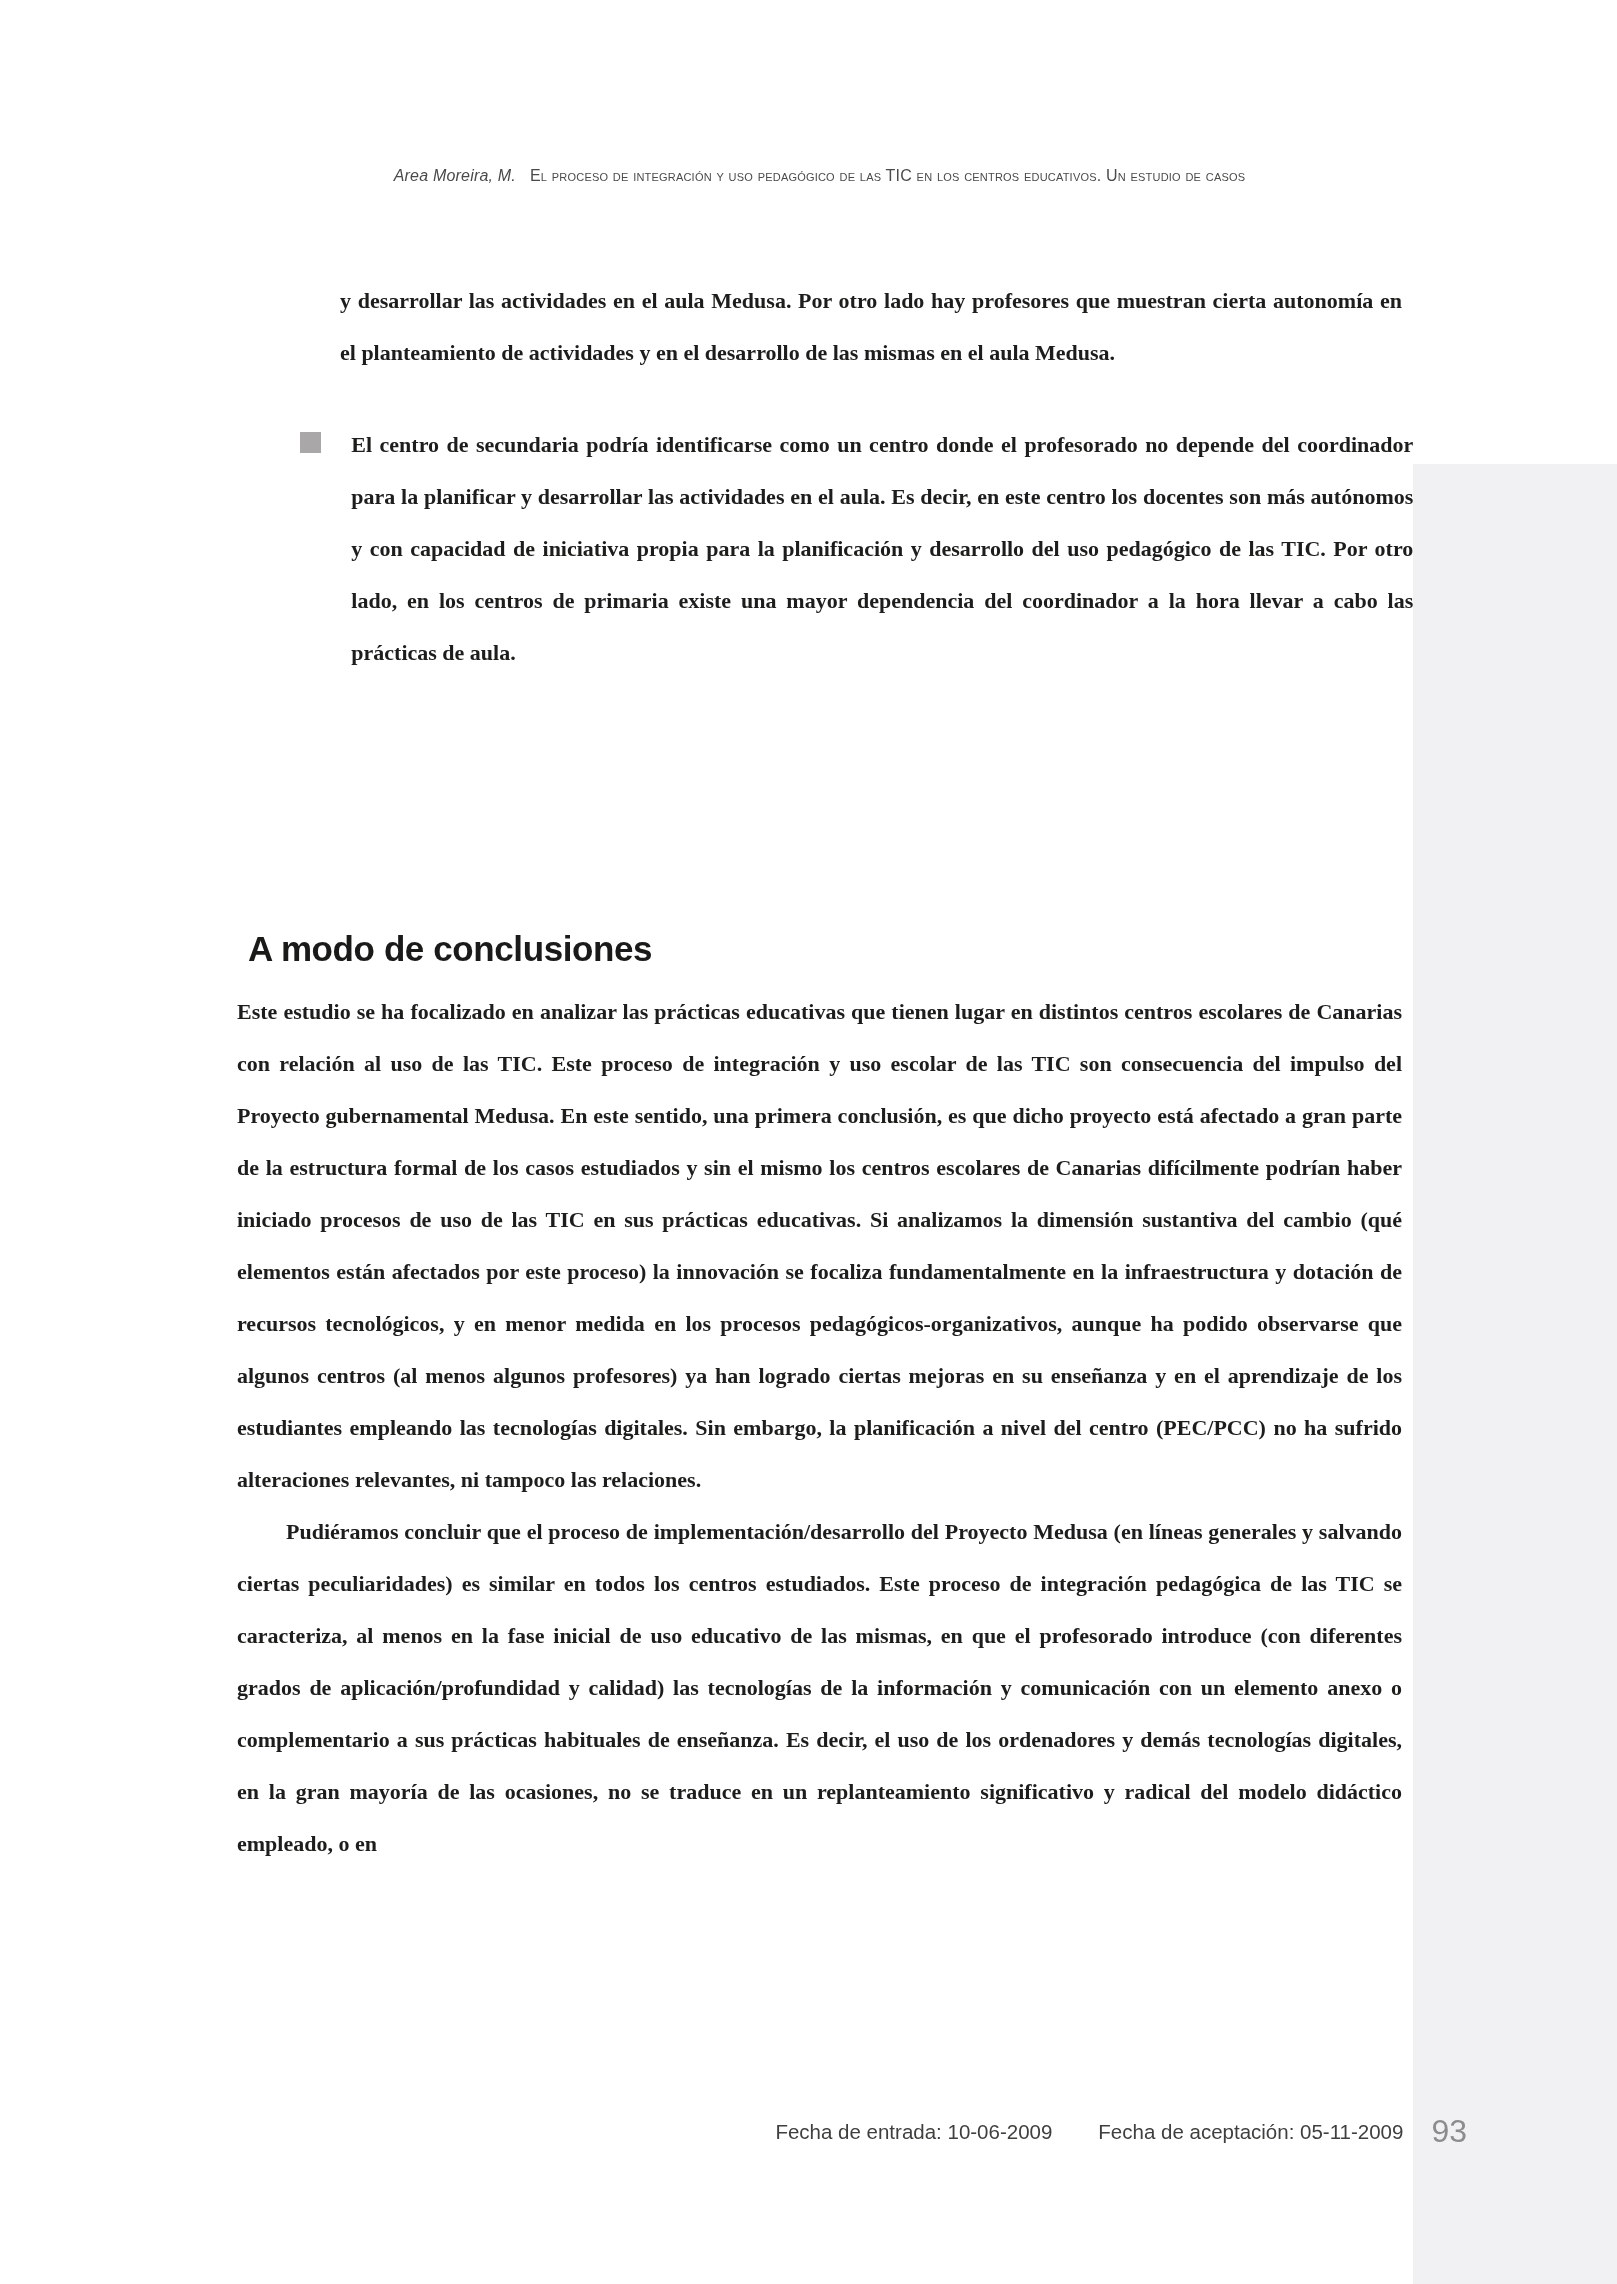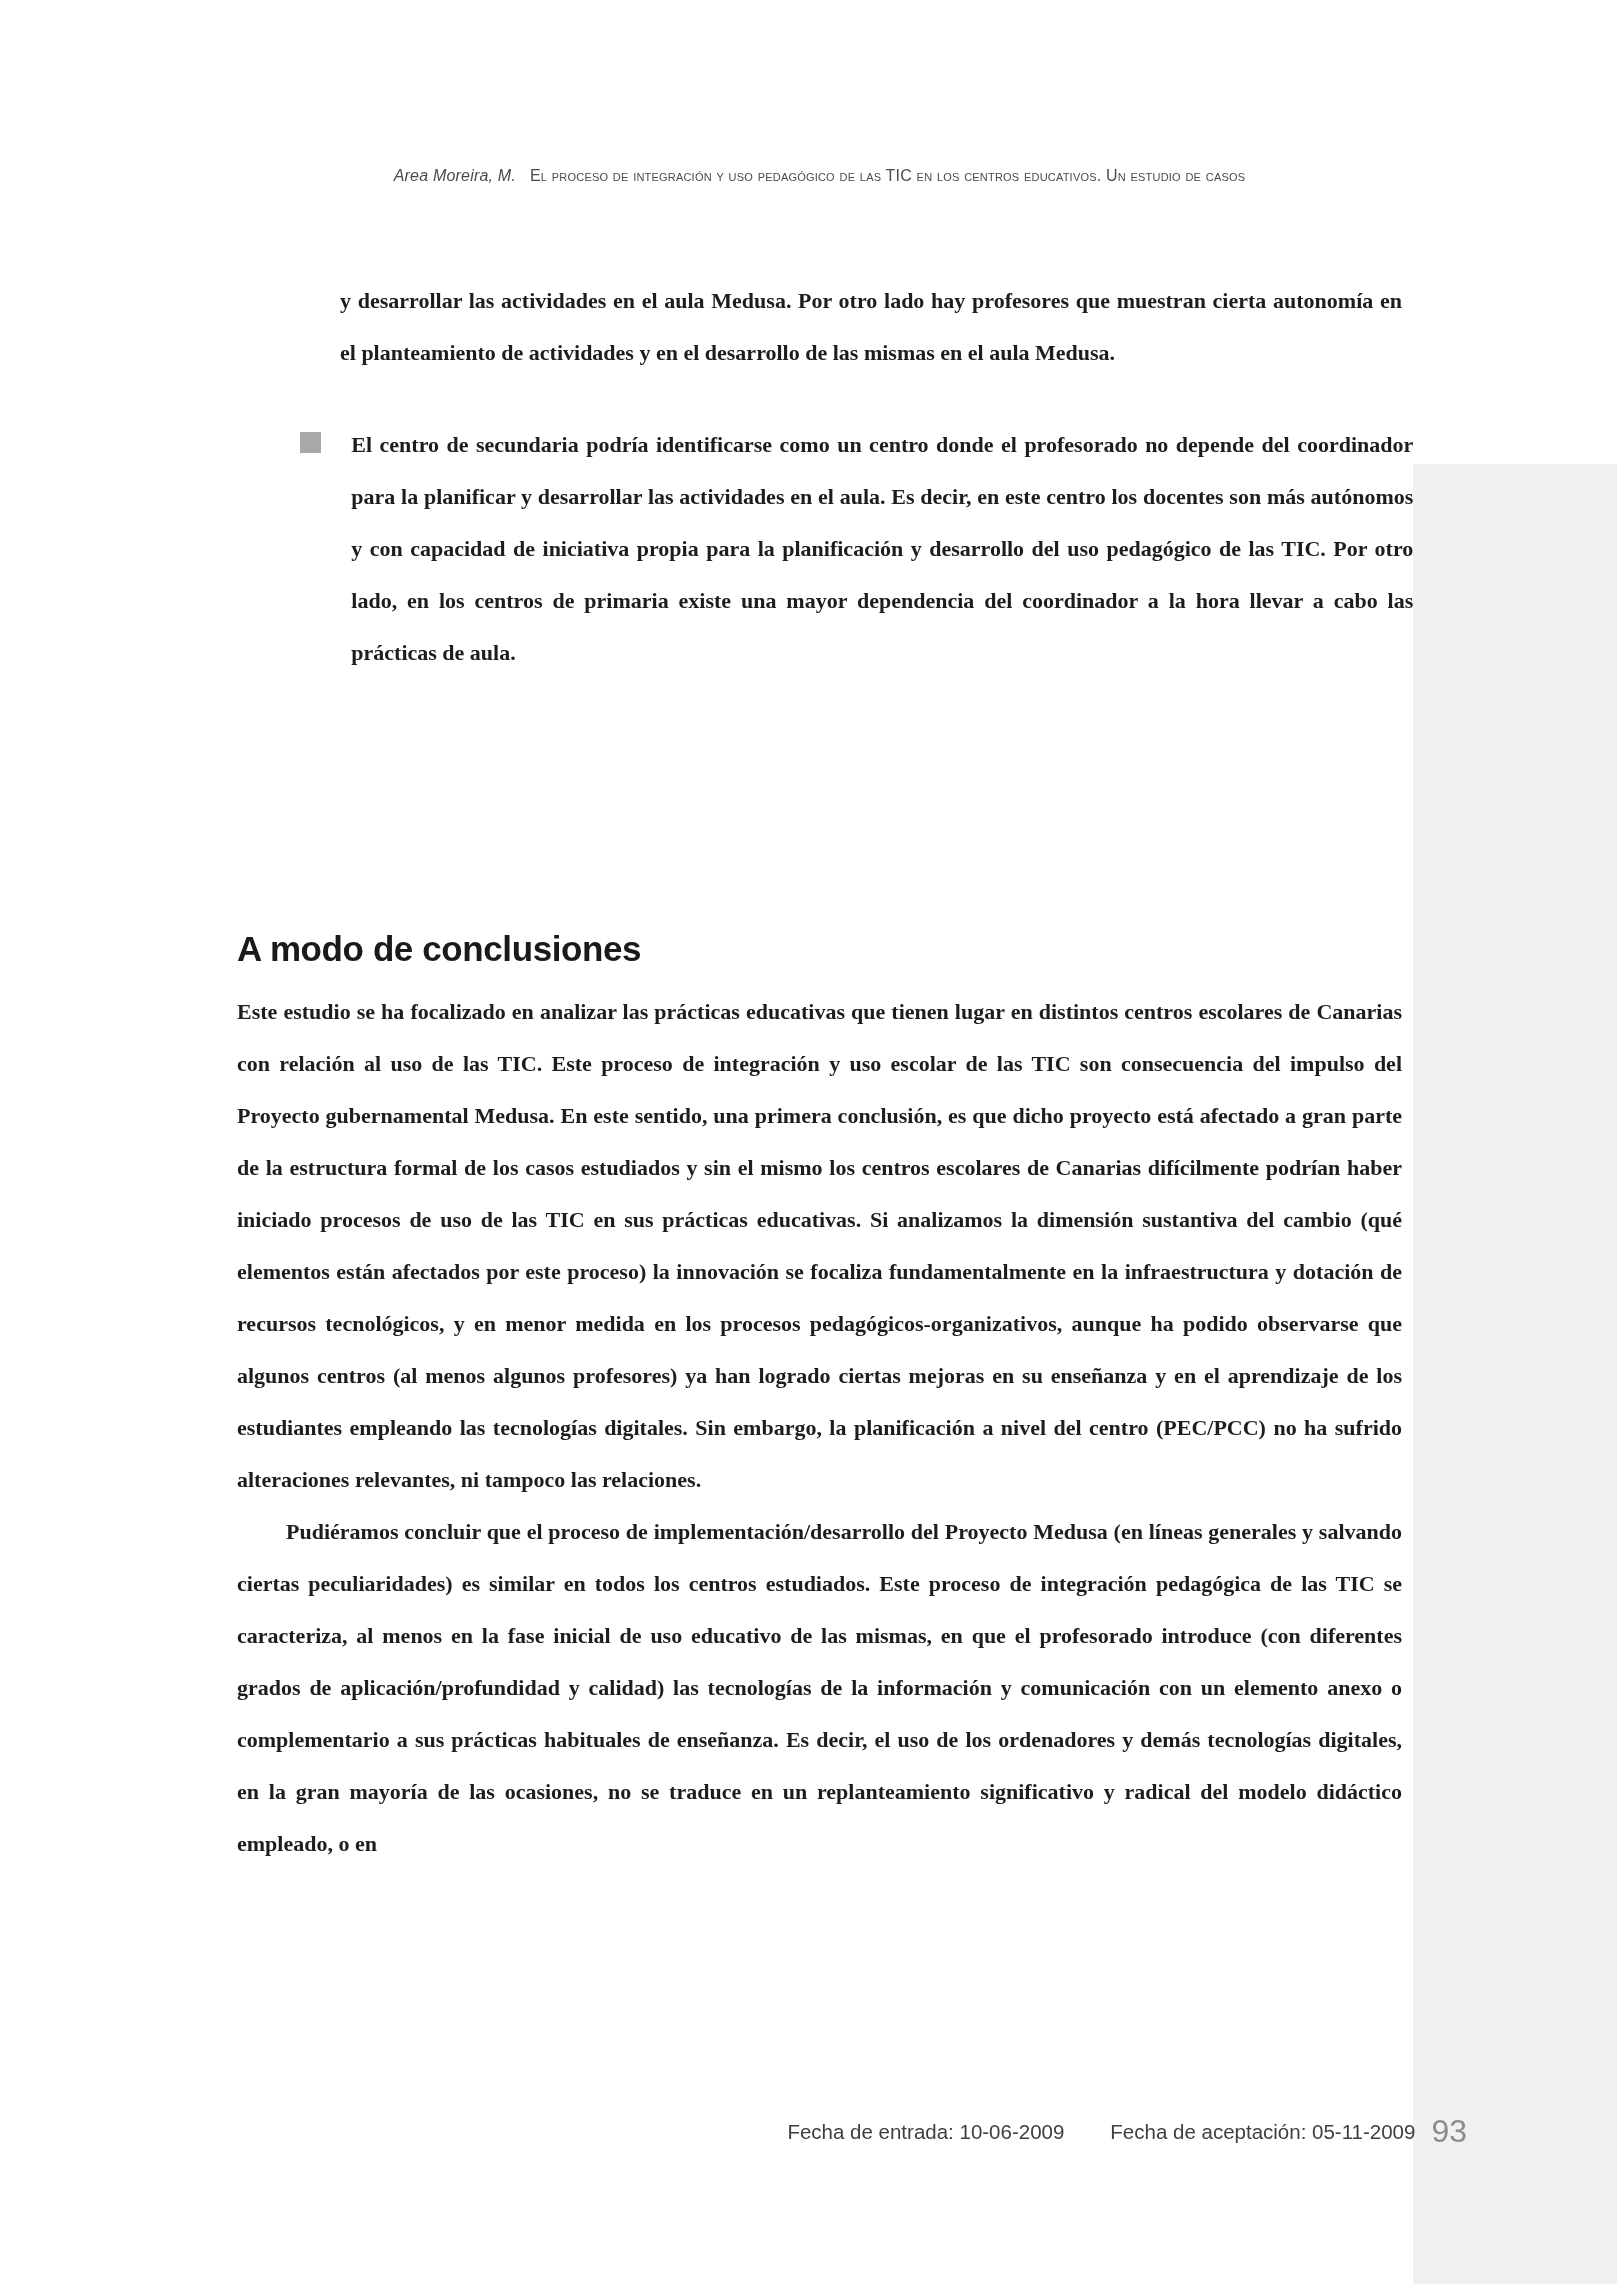--- a/index.html
+++ b/index.html
@@ -70,21 +70,21 @@
     margin-top: 12.6px;
     margin-right: 30px;
     background: #a9a7a7;
   }
   .bullet-text {
     width: 1062px;
   }
   .section-heading {
     position: absolute;
     top: 900px;
-    left: 237px;
+    left: 248px;
     width: 1165px;
     font-family: "Liberation Sans", sans-serif;
     font-weight: bold;
     font-size: 35px;
     color: #1a1a18;
     letter-spacing: -0.4px;
   }
   .main-paras {
     position: absolute;
     top: 986px;
@@ -112,21 +112,21 @@
     color: #3f3f3d;
   }
   .footer-line2 .sep {
     display: inline-block;
     width: 46px;
   }
   .page-number {
     font-family: "Liberation Sans", sans-serif;
     font-size: 32px;
     color: #8c8c8c;
-    margin-left: 16px;
+    margin-left: 28px;
     margin-top: -1.6px;
   }
 </style>
 </head>
 <body>
 
 <div class="page">
 
   <div class="gray-band"></div>
 

